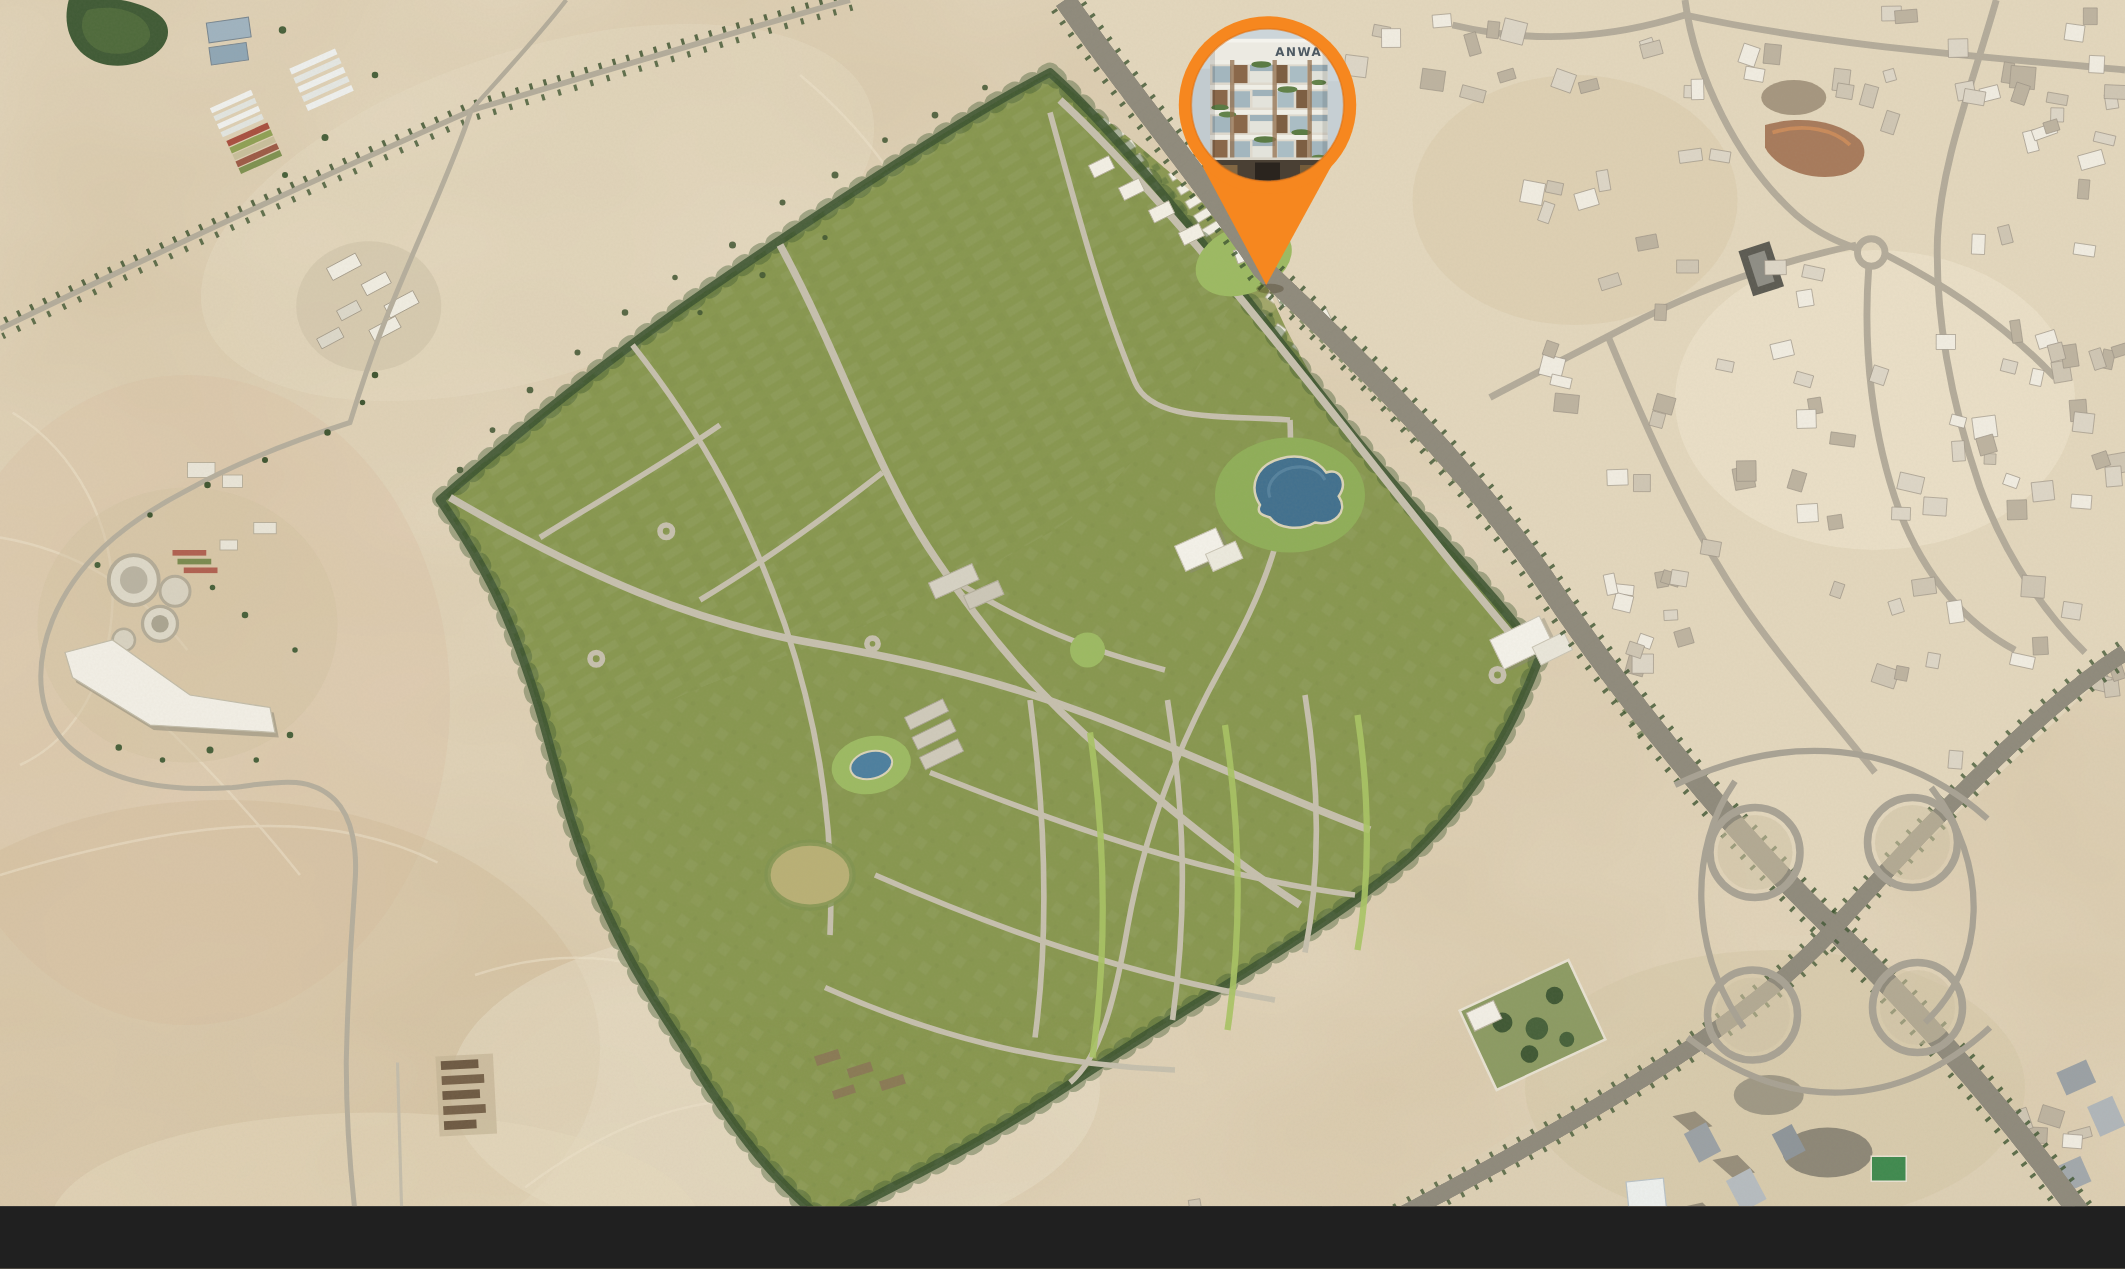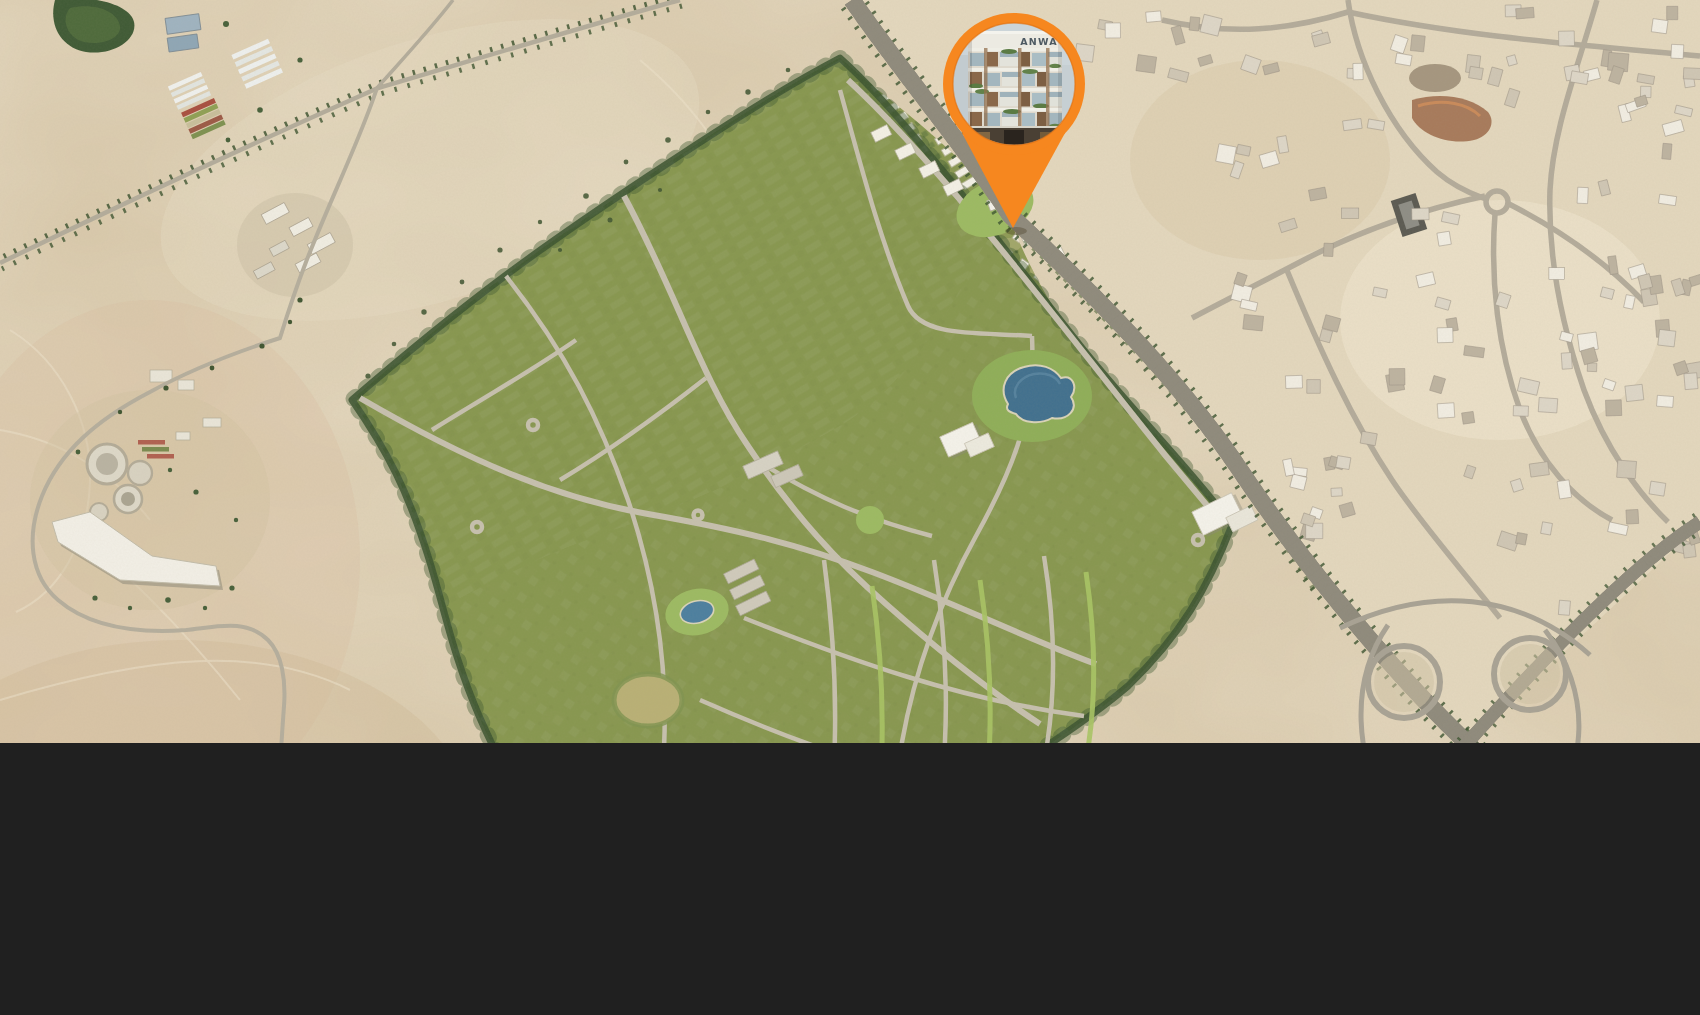--- a/index.html
+++ b/index.html
@@ -1,16 +1,16 @@
 <!DOCTYPE html>
 <html><head>
 <meta charset="utf-8">
 <style>
   html,body{margin:0;padding:0;background:#202020;}
-  .stage{position:relative;width:1700px;height:743px;overflow:hidden;background:#a3a3a3;
+  .stage{position:relative;width:1700px;height:965px;overflow:hidden;background:#a3a3a3;
          font-family:"DejaVu Sans","Liberation Sans",sans-serif;}
   .stage svg{display:block;width:1700px;height:1015px;}
   text{font-family:"DejaVu Sans","Liberation Sans",sans-serif;}
 </style>
 </head>
 <body>
 
 <div class="stage">
 <svg viewBox="0 0 1700 1015" role="img" aria-label="Satellite aerial view of a desert district: a large landscaped residential masterplan community bordered by a highway with a cloverleaf interchange, desert and farms to the west, existing villa neighbourhoods to the east, and an orange location pin with a photo of an apartment building marking the development entrance">
 <defs>

